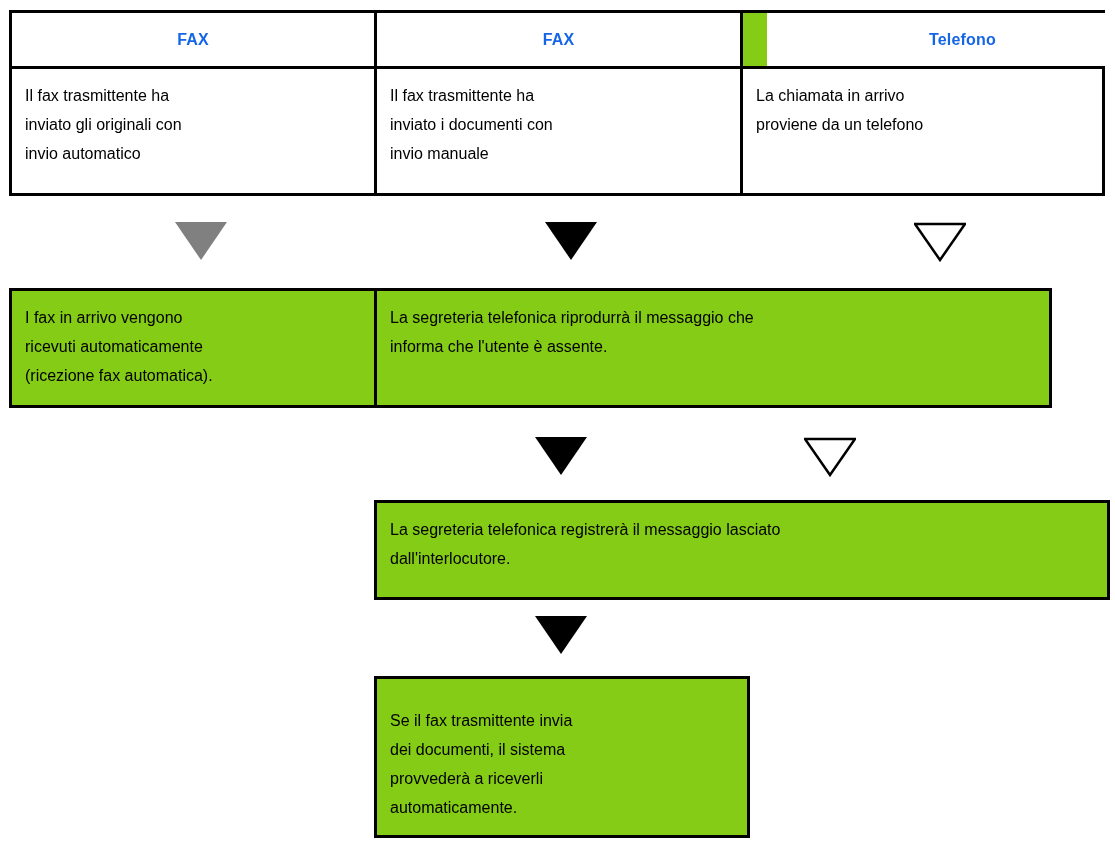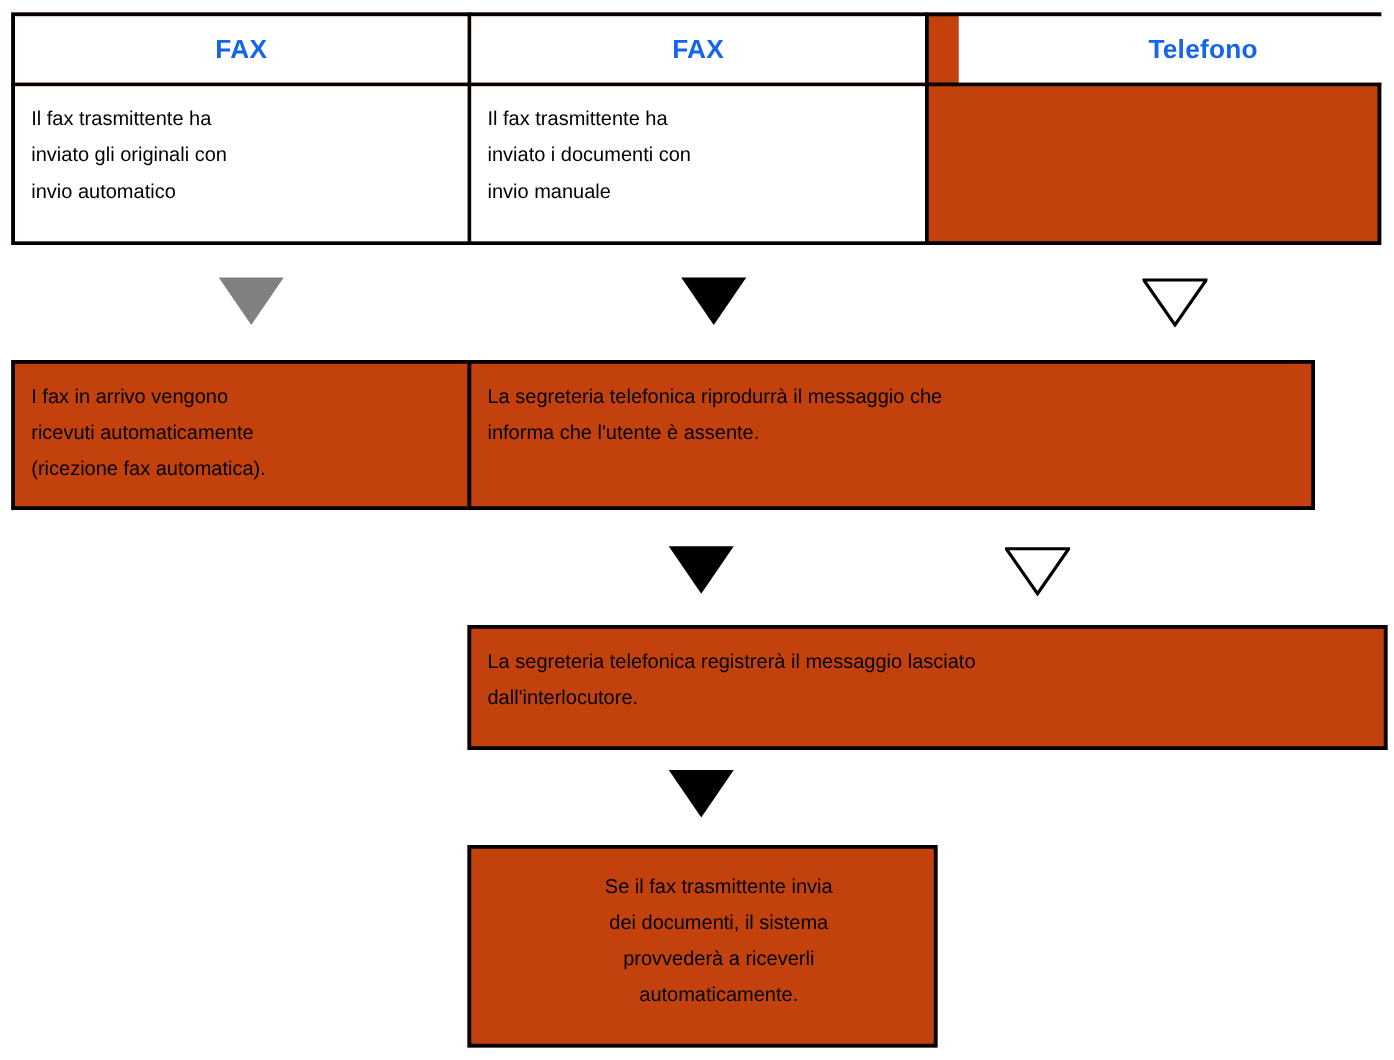--- a/index.html
+++ b/index.html
@@ -17,36 +17,36 @@
   #canvas {
     position: relative;
     width: 1115px;
     height: 848px;
   }
 
   
   .box {
     position: absolute;
     box-sizing: border-box;
-    background: #c2410c;
+    background: #84cc16;
     border: 3px solid #000000;
   }
   .cell {
     position: absolute;
     box-sizing: border-box;
     background: #ffffff;
   }
 
   .hdr {
     display: flex;
     align-items: center;
     justify-content: center;
     color: #1565e8;
     font-weight: bold;
-    font-size: 21px;
+    font-size: 16px;
     letter-spacing: 0.2px;
   }
 
   .body-text {
     font-size: 16px;
     color: #000000;
     line-height: 29px;
     padding: 12px 13px 0 13px;
     white-space: pre-line;
   }
@@ -103,20 +103,22 @@
   <div class="cell hdr" style="left:12px; top:13px; width:362px; height:53px;">FAX</div>
   <div class="cell hdr" style="left:377px; top:13px; width:363px; height:53px;">FAX</div>
   <div class="cell hdr" style="left:767px; top:13px; width:359px; height:53px;padding-left:32px;">Telefono</div>
 
   <div class="cell body-text" style="left:12px; top:69px; width:362px; height:124px;">Il fax trasmittente ha
 inviato gli originali con
 invio automatico</div>
   <div class="cell body-text" style="left:377px; top:69px; width:363px; height:124px;">Il fax trasmittente ha
 inviato i documenti con
 invio manuale</div>
+  <div class="cell body-text" style="left:743px; top:69px; width:359px; height:124px;">La chiamata in arrivo
+proviene da un telefono</div>
 
   <div class="tri-gray" style="left:175px; top:222px;"></div>
 
   <div class="tri-solid" style="left:545px; top:222px;"></div>
 
   <div class="tri-hollow" style="left:914px; top:222px;">
     <svg width="52" height="40" viewBox="0 0 52 40">
       <polygon points="1,2 51,2 26,38" fill="#ffffff" stroke="#000000" stroke-width="2.5"></polygon>
     </svg>
   </div>
@@ -141,19 +143,19 @@
   </div>
 
   <div class="box" style="left:374px; top:500px; width:736px; height:100px;padding-left:20px;">
     <div class="body-text" style="position:absolute; left:0; top:0; width:100%;">La segreteria telefonica registrerà il messaggio lasciato
 dall'interlocutore.</div>
   </div>
 
   <div class="tri-solid" style="left:535px; top:616px;"></div>
 
   <div class="box" style="left:374px; top:676px; width:376px; height:162px;">
-    <div class="body-text" style="position:absolute; left:0; top:4px; width:100%;text-align:center;">Se il fax trasmittente invia
+    <div class="body-text" style="position:absolute; left:0; top:15px; width:100%;">Se il fax trasmittente invia
 dei documenti, il sistema
 provvederà a riceverli
 automaticamente.</div>
   </div>
 
 </div>
 
 </body></html>

